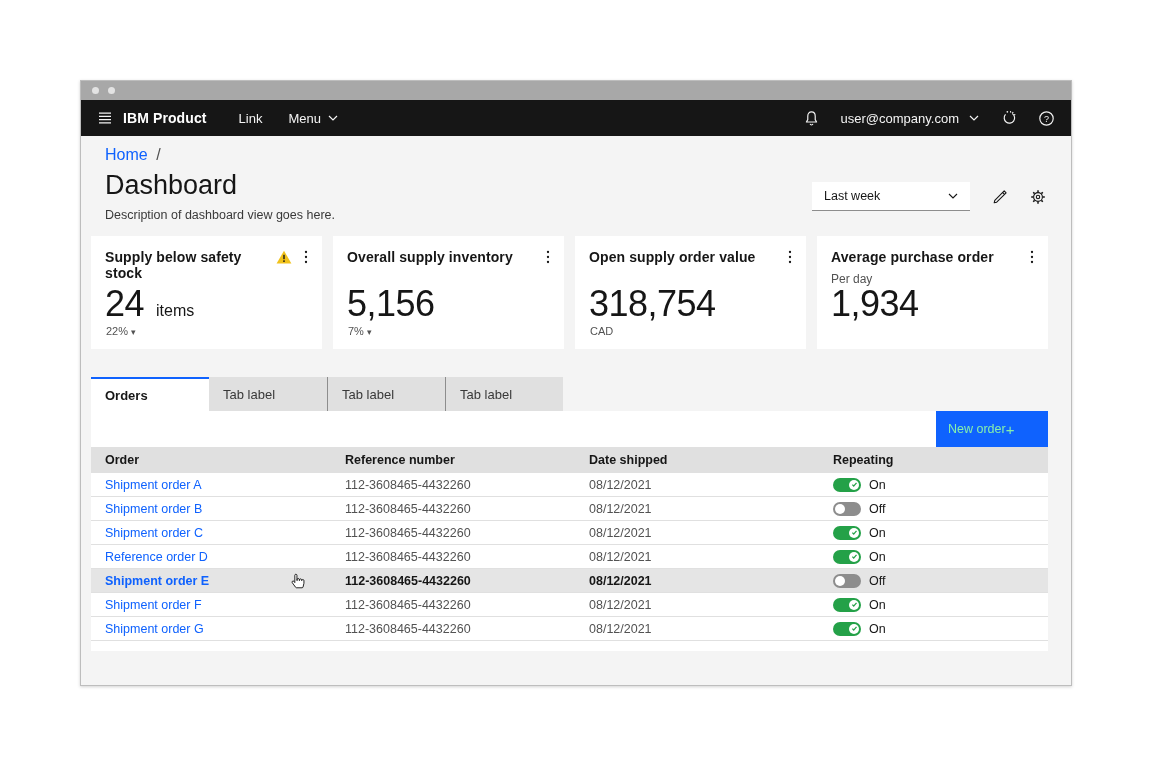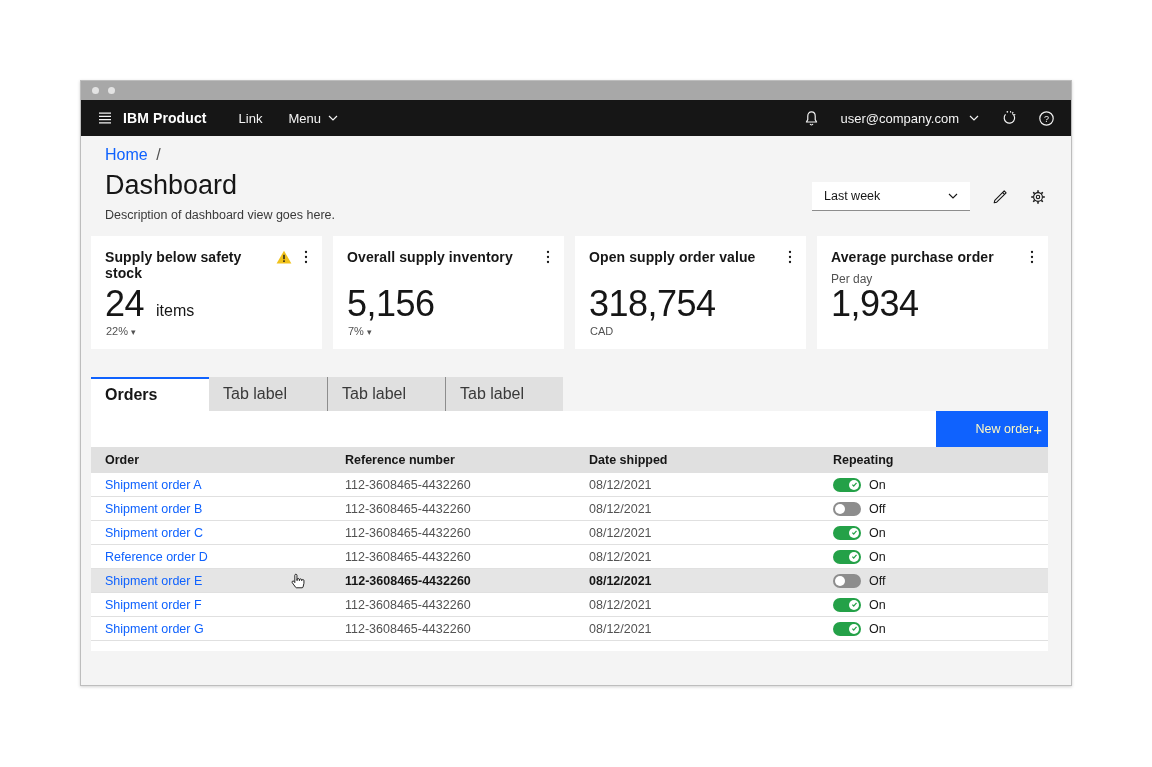--- a/index.html
+++ b/index.html
@@ -49,43 +49,43 @@
   .card-title { font-size: 14px; font-weight: 700; color: #161616; letter-spacing: .1px; }
   .card-sub { font-size: 12px; color: #525252; margin-top: 3px; }
   .card-icons { margin-left: auto; display: flex; align-items: center; gap: 12px; }
   .card-value { position: absolute; left: 14px; top: 47px; white-space: nowrap; }
   .big-num { font-size: 36px; font-weight: 300; color: #161616; letter-spacing: -.5px; }
   .num-suffix { font-size: 16px; color: #161616; margin-left: 12px; }
   .card-foot { position: absolute; left: 15px; top: 89px; font-size: 11px; color: #525252; }
   .caret-down { font-size: 9px; margin-left: 3px; color: #525252; }
   
   .tabs { position: absolute; top: 241px; left: 0; display: flex; }
-  .tab { width: 118px; height: 34px; display: flex; align-items: center; padding-left: 14px; font-size: 16px; cursor: pointer; }
+  .tab { width: 118px; height: 34px; display: flex; align-items: center; padding-left: 14px; font-size: 13px; cursor: pointer; }
   .tab.active { background: #ffffff; border-top: 2px solid #0f62fe; font-weight: 700; color: #161616; }
   .tab.inactive { background: #e0e0e0; color: #393939; }
   .tab.divider { border-left: 1px solid #8d8d8d; }
   
   .table-section { position: absolute; top: 275px; left: 0; right: 0; height: 240px; background: #ffffff; }
   .table-toolbar { height: 36px; position: relative; }
   .new-order-btn {
     position: absolute; right: 0; top: 0; width: 112px; height: 36px; border: none;
-    background: #0f62fe; color: #fef9c3; font-size: 12.5px; font-family: inherit;
-    display: flex; align-items: center; justify-content: flex-end; padding: 0 6px; cursor: pointer;
+    background: #0f62fe; color: #86efac; font-size: 12.5px; font-family: inherit;
+    display: flex; align-items: center; justify-content: flex-start; padding: 0 12px; cursor: pointer;
   }
   .new-order-btn .plus { font-size: 15px; font-weight: 400; }
   .t-grid { display: grid; grid-template-columns: 240px 244px 244px 1fr; align-items: center; }
   .t-head { height: 26px; background: #e0e0e0; }
   .t-head .cell { font-size: 12.5px; font-weight: 700; color: #161616; }
   .cell { padding-left: 14px; }
   .t-row { height: 24px; border-bottom: 1px solid #e0e0e0; background: #ffffff; }
   .t-row .cell { font-size: 12.5px; color: #525252; }
   .t-row .order-link { color: #0f62fe; text-decoration: none; cursor: pointer; }
   .t-row.highlighted { background: #e5e5e5; }
   .t-row.highlighted .cell { color: #161616; font-weight: 700; }
-  .t-row.highlighted .order-link { font-weight: 400; margin-top: 41px; }
+  .t-row.highlighted .order-link { font-weight: 700; margin-top: 41px; }
   .repeat-cell { display: flex; align-items: center; gap: 8px; }
   .toggle { width: 28px; height: 14px; border-radius: 7px; position: relative; display: inline-block; cursor: pointer; flex: none; }
   .toggle.on { background: #24a148; }
   .toggle.off { background: #8d8d8d; }
   .knob { position: absolute; top: 2px; width: 10px; height: 10px; border-radius: 50%; background: #ffffff; display: flex; align-items: center; justify-content: center; }
   .toggle.on .knob { right: 2px; }
   .toggle.off .knob { left: 2px; }
   .toggle-label { font-size: 12.5px; color: #161616; font-weight: 400; }
   .cursor-pointer { position: absolute; left: 200px; top: 437px; pointer-events: none; }
 </style>

